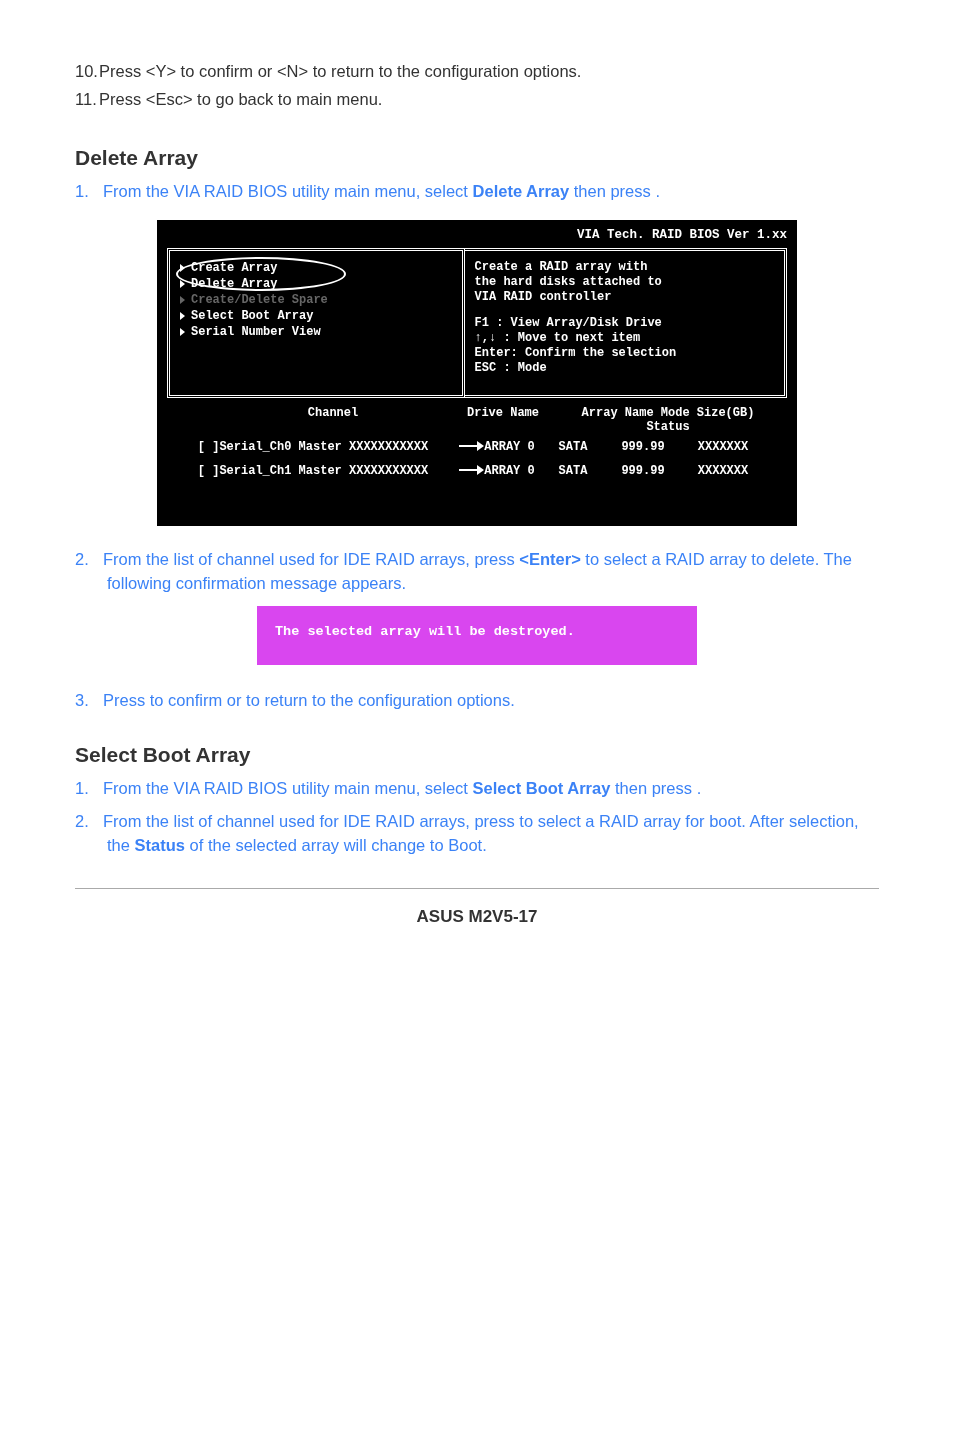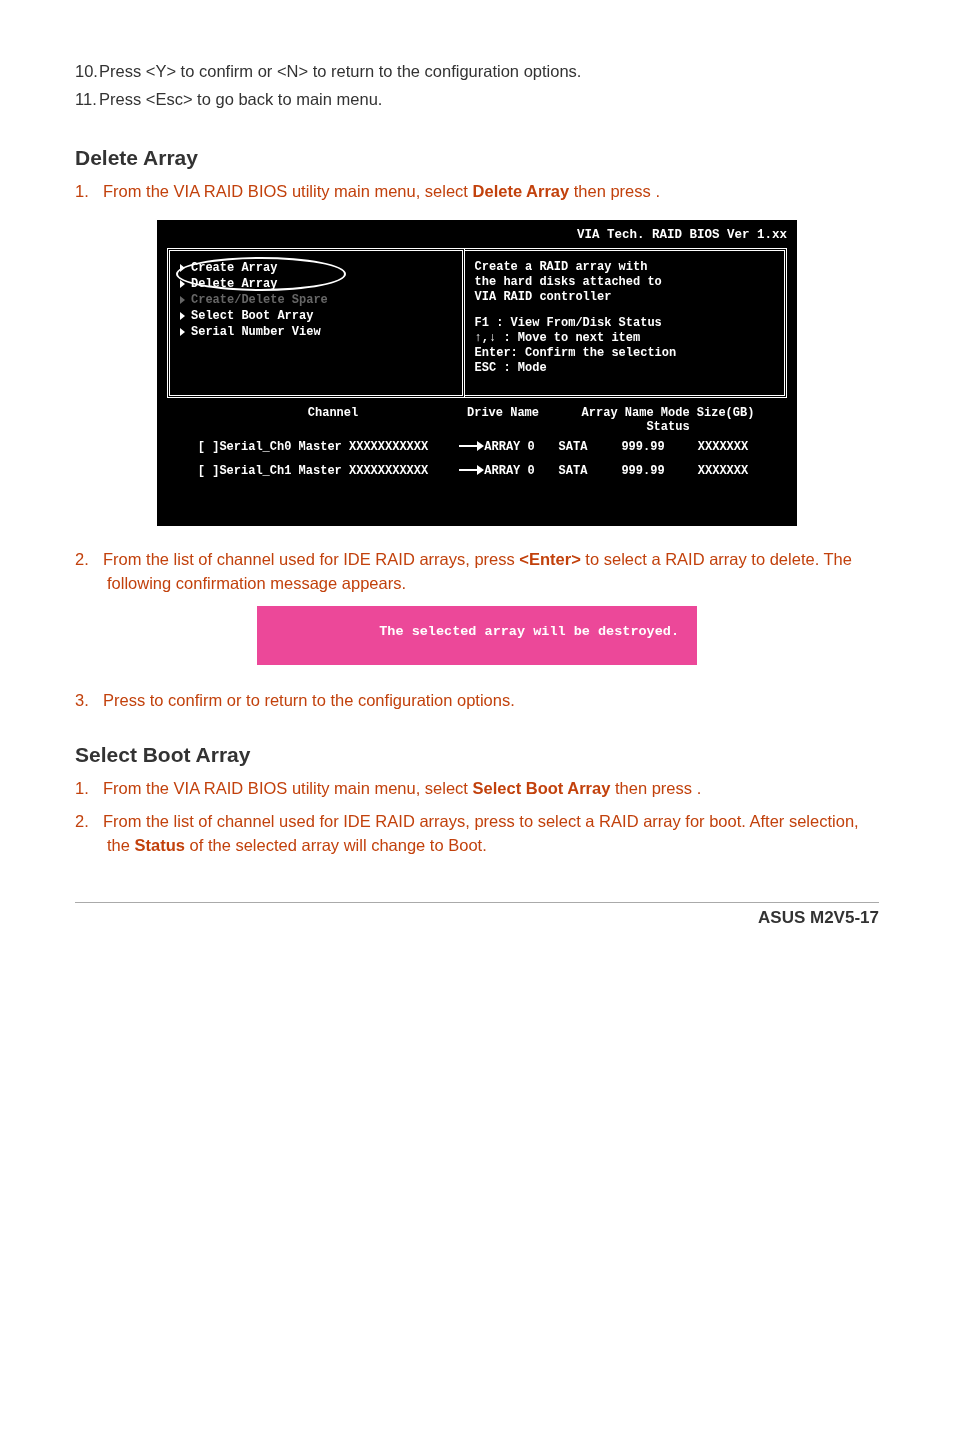--- a/index.html
+++ b/index.html
@@ -10,21 +10,21 @@
     margin: 0 auto;
     padding: 60px 75px 30px 75px;
     color: #333;
   }
   .step-list { list-style: none; margin-bottom: 34px; }
   .step-list li { font-size: 16.5px; line-height: 1.45; color: #333; margin-bottom: 4px; }
   .step-num { display: inline-block; width: 24px; vertical-align: top; }
   .step-body { display: inline; }
   h2.section { font-size: 21px; font-weight: bold; color: #333; margin-bottom: 10px; margin-top: 30px; }
   ol.numbered { list-style: none; }
-  ol.numbered li { font-size: 16.5px; line-height: 1.45; color: #c2410c; margin-bottom: 10px; padding-left: 32px; text-indent: -32px; }
+  ol.numbered li { font-size: 16.5px; line-height: 1.45; color: #3b82f6; margin-bottom: 10px; padding-left: 32px; text-indent: -32px; }
   ol.numbered li .n { display: inline-block; width: 28px; text-indent: 0; }
 
   
   .bios-wrap { margin: 16px auto 22px auto; width: 640px; }
   .bios {
     background: #000;
     color: #fff;
     font-family: "Courier New", monospace;
     font-size: 12px;
     padding: 8px 10px 10px 10px;
@@ -56,27 +56,27 @@
     display:inline-block; width:0;height:0; border-top:5px solid transparent; border-bottom:5px solid transparent; border-left:7px solid #fff;
     position:relative; top:1px; margin-left:-4px;
   }
   .row-arrow-line{
     display:inline-block; height:2px; background:#fff; width:22px; position:relative; top:-3px; margin-left:-2px;
   }
 
   
   .destroy-wrap { margin: 10px auto 24px auto; width: 440px; }
   .destroy {
-    background: #ec4899; color: #fff; font-family: "Courier New", monospace;
-    font-size: 13.5px; font-weight: bold; padding: 18px 18px 26px 18px; text-align: right;
+    background: #d946ef; color: #fff; font-family: "Courier New", monospace;
+    font-size: 13.5px; font-weight: bold; padding: 18px 18px 26px 18px;
   }
   .destroy div { white-space: nowrap; }
 
   
-  .footer-line { border-top: 1px solid #aaa; margin-top: 44px; padding-top: 5px; display:flex; justify-content:flex-end; }
+  .footer-line { border-top: 1px solid #aaa; margin-top: 30px; padding-top: 18px; display:flex; justify-content:center; }
   .footer-left { font-weight: bold; font-size: 17px; color:#333;}
   .footer-right { font-weight: bold; font-size: 17px; color:#333;}
 </style>
 </head>
 <body>
 
 <ul class="step-list">
   <li>
     <span class="step-num">10.</span><span class="step-body">Press &lt;Y&gt; to confirm or &lt;N&gt; to return to the configuration options.</span>
   </li>
@@ -116,21 +116,21 @@
         <div class="menu-item">
             <span class="tri"></span>
             <span class="menu-text">Serial Number View</span>
           </div>
       </div>
       <div class="bios-right">
         <div class="right-line">Create a RAID array with</div>
         <div class="right-line">the hard disks attached to</div>
         <div class="right-line">VIA RAID controller</div>
         <div class="right-block2">
-          <div class="right-line">F1   : View From/Disk Status</div>
+          <div class="right-line">F1   : View Array/Disk Drive</div>
           <div class="right-line">↑,↓  : Move to next item</div>
           <div class="right-line">Enter: Confirm the selection</div>
           <div class="right-line">ESC  : Mode</div>
         </div>
       </div>
     </div>
     <div class="bios-lower">
       <div class="lower-header">
         <div class="lh-col1">Channel</div>
         <div class="lh-col2">Drive Name</div>

